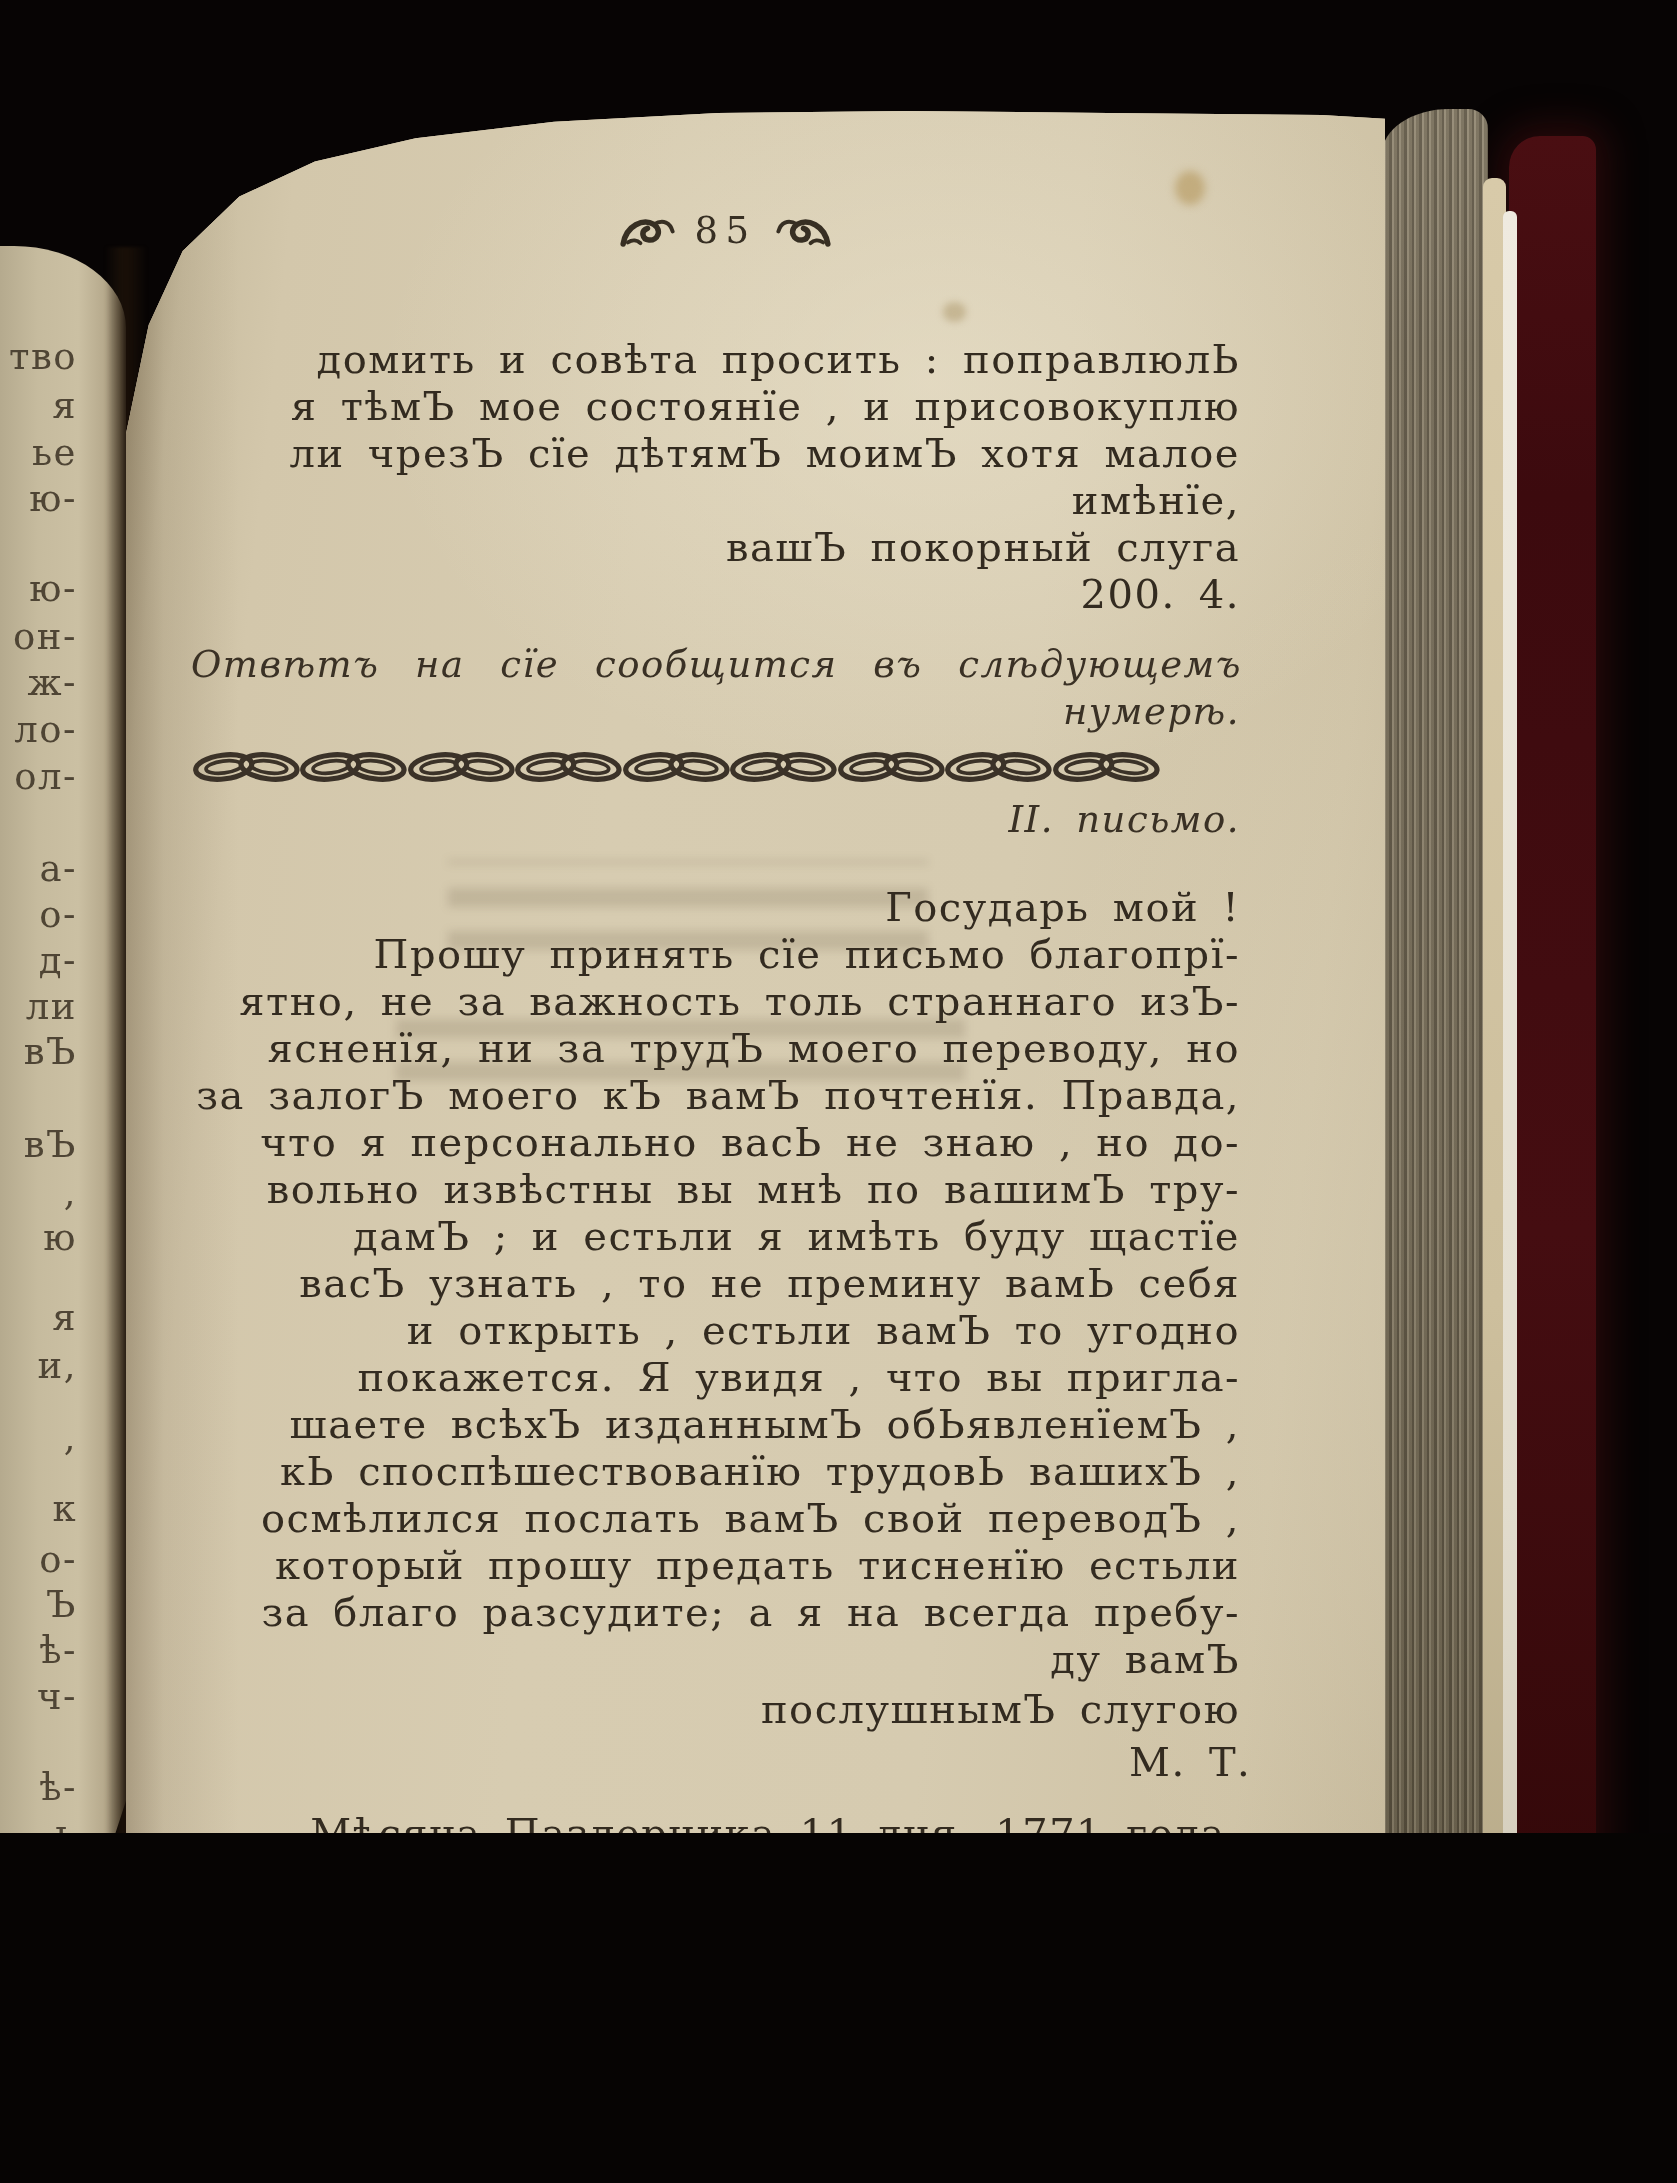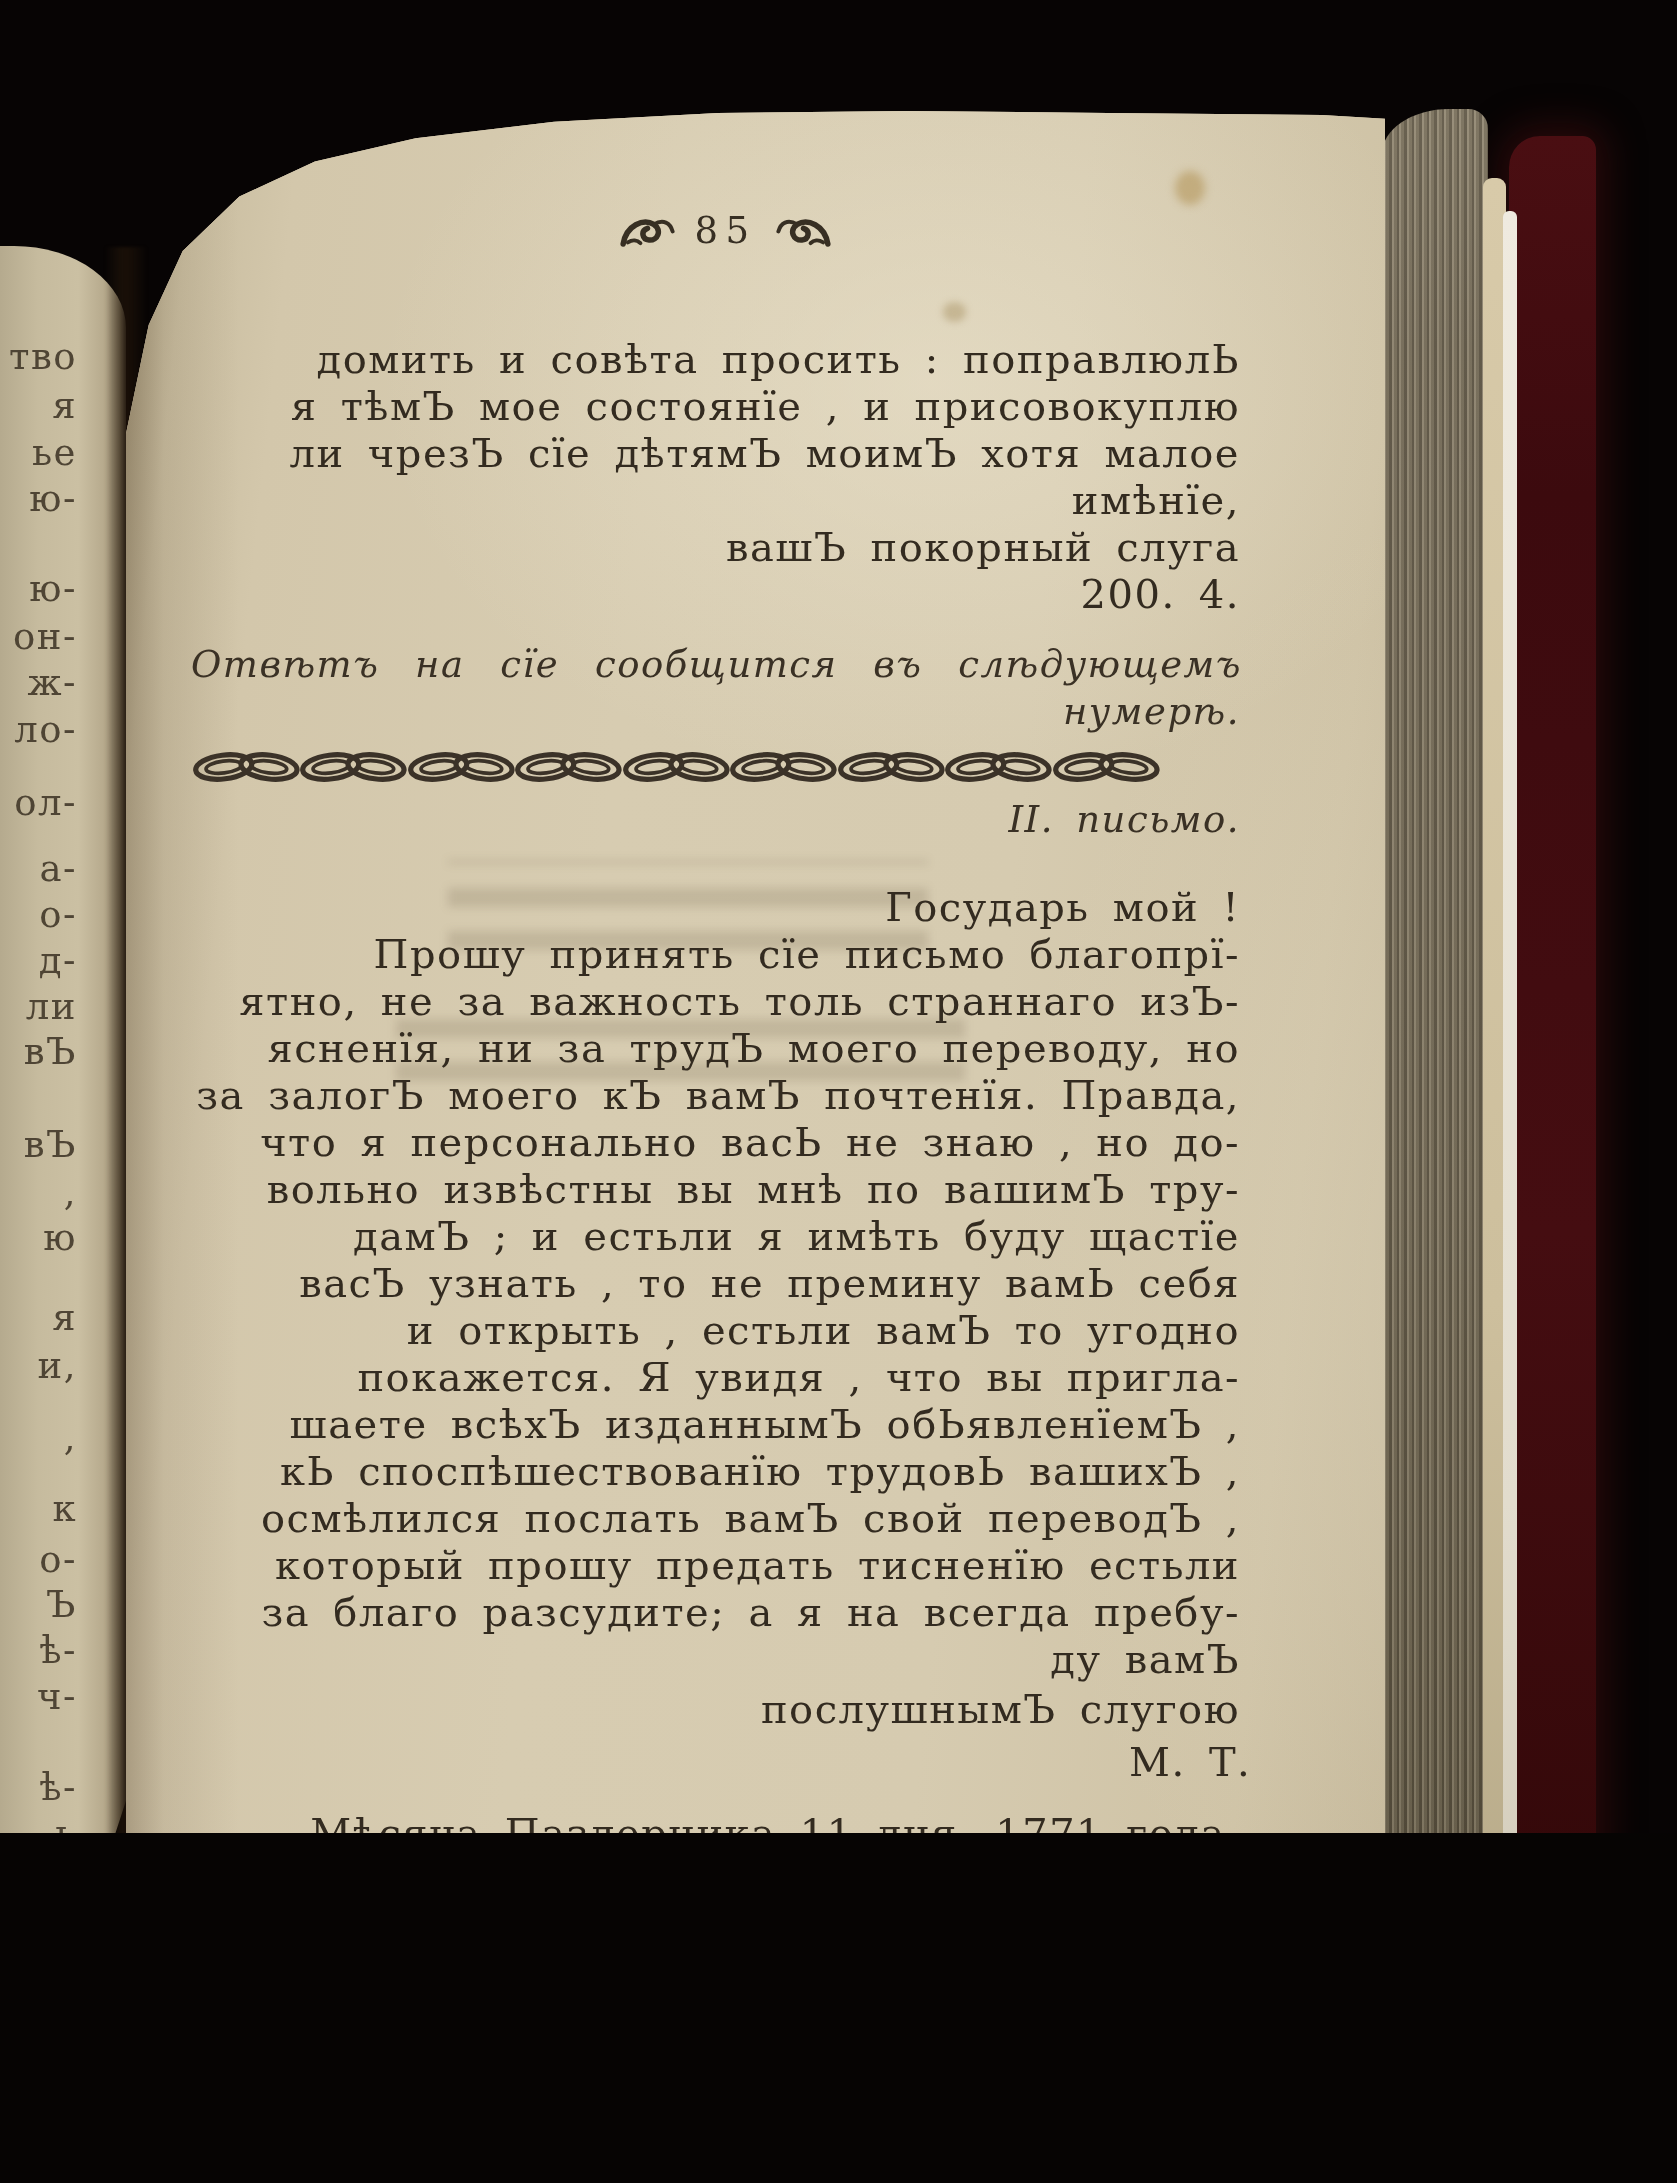--- a/index.html
+++ b/index.html
@@ -99,21 +99,21 @@
   <div class="left-page">
     <div id="leftFrags">
         <span class="left-frag" style="top: 89px;">тво</span>
         <span class="left-frag" style="top: 138px;">я</span>
         <span class="left-frag" style="top: 185px;">ье</span>
         <span class="left-frag" style="top: 231px;">ю-</span>
         <span class="left-frag" style="top: 321px;">ю-</span>
         <span class="left-frag" style="top: 369px;">он-</span>
         <span class="left-frag" style="top: 415px;">ж-</span>
         <span class="left-frag" style="top: 462px;">ло-</span>
-        <span class="left-frag" style="top: 535px;">ол-</span>
+        <span class="left-frag" style="top: 509px;">ол-</span>
         <span class="left-frag" style="top: 601px;">а-</span>
         <span class="left-frag" style="top: 647px;">о-</span>
         <span class="left-frag" style="top: 693px;">д-</span>
         <span class="left-frag" style="top: 739px;">ли</span>
         <span class="left-frag" style="top: 784px;">вЪ</span>
         <span class="left-frag" style="top: 877px;">вЪ</span>
         <span class="left-frag" style="top: 925px;">,</span>
         <span class="left-frag" style="top: 970px;">ю</span>
         <span class="left-frag" style="top: 1050px;">я</span>
         <span class="left-frag" style="top: 1098px;">и,</span>

